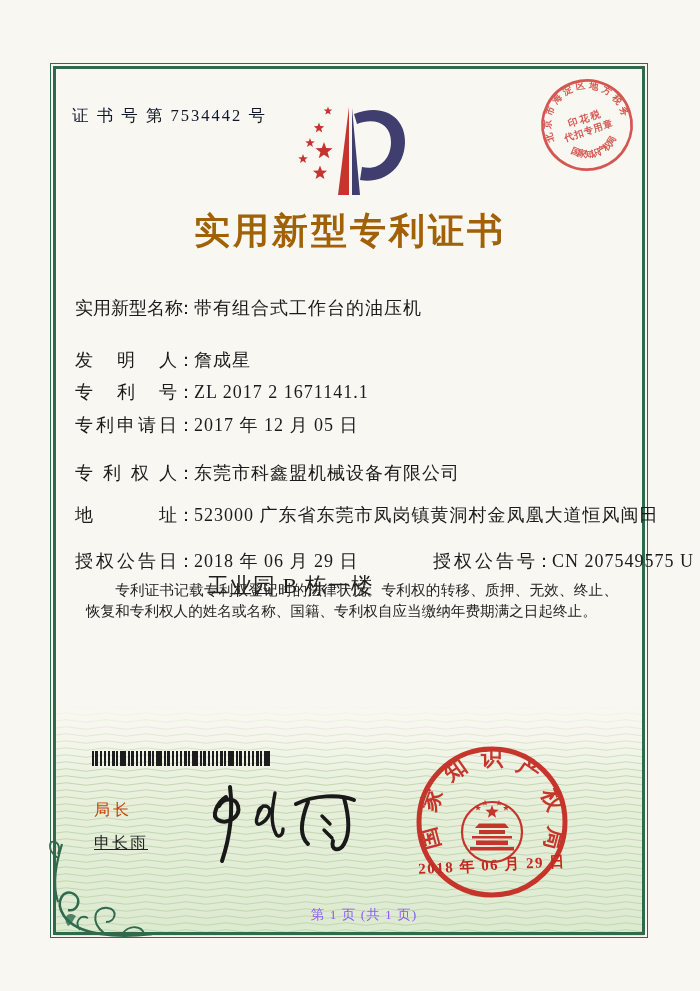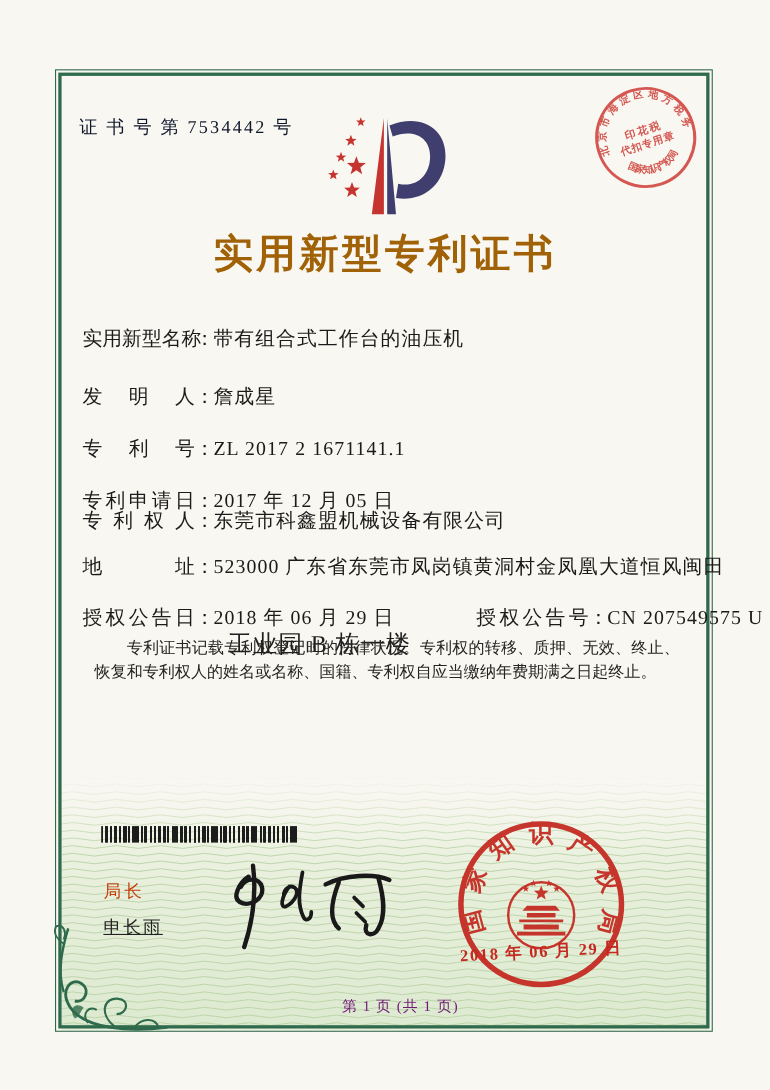--- a/index.html
+++ b/index.html
@@ -40,21 +40,21 @@
   
   .director-label{left:94px;top:800px;font-size:16px;letter-spacing:3px;color:#c2410c;z-index:3;}
   .director-name{left:94px;top:833px;font-size:16px;letter-spacing:2px;color:#222;z-index:3;text-decoration:underline;}
   .signature{left:196px;top:781px;z-index:4;}
   .seal{left:412px;top:742px;z-index:4;opacity:.93;}
   .seal-date{left:414px;top:856px;width:156px;text-align:center;font-size:15px;font-weight:700;
     color:#c4281f;letter-spacing:1.5px;transform:rotate(-3deg);z-index:5;}
   .tax-stamp{left:538px;top:76px;transform:rotate(-18deg);opacity:.88;z-index:3;}
   .logo{left:288px;top:100px;z-index:3;}
   .flourish{left:34px;top:838px;z-index:3;}
-  .page-footer{left:0;right:0;top:906px;text-align:center;font-size:13.5px;letter-spacing:1px;color:#701a75;z-index:3;padding-left:28px;}
+  .page-footer{left:0;right:0;top:906px;text-align:center;font-size:13.5px;letter-spacing:1px;color:#8b5cf6;z-index:3;padding-left:28px;}
 </style>
 </head>
 <body>
 
 <div class="abs frame-outer">
   <div class="frame-inner"></div>
 </div>
 
 <div class="abs green-zone">
   <svg id="waves" width="640" height="240">
@@ -129,24 +129,24 @@
 </svg>
 
 <div class="abs doc-title">实用新型专利证书</div>
 
 <div class="field-row" style="top:296px">
   <span class="f-label">实用新型名称</span><span class="f-colon">：</span><span class="f-value">带有组合式工作台的油压机</span>
 </div>
 <div class="field-row" style="top:348px">
   <span class="f-label">发明人</span><span class="f-colon">：</span><span class="f-value">詹成星</span>
 </div>
-<div class="field-row" style="top:396px">
+<div class="field-row" style="top:380px">
   <span class="f-label">专利号</span><span class="f-colon">：</span><span class="f-value">ZL 2017 2 1671141.1</span>
 </div>
-<div class="field-row" style="top:443px">
+<div class="field-row" style="top:413px">
   <span class="f-label">专利申请日</span><span class="f-colon">：</span><span class="f-value">2017 年 12 月 05 日</span>
 </div>
 <div class="field-row" style="top:461px">
   <span class="f-label">专利权人</span><span class="f-colon">：</span><span class="f-value">东莞市科鑫盟机械设备有限公司</span>
 </div>
 <div class="field-row" style="top:503px">
   <span class="f-label">地址</span><span class="f-colon">：</span><span class="f-value">523000 广东省东莞市凤岗镇黄洞村金凤凰大道恒风闽田</span>
 </div>
 <div class="addr-line2">工业园 B 栋一楼</div>
 <div class="field-row" style="top:549px;width:545px">

